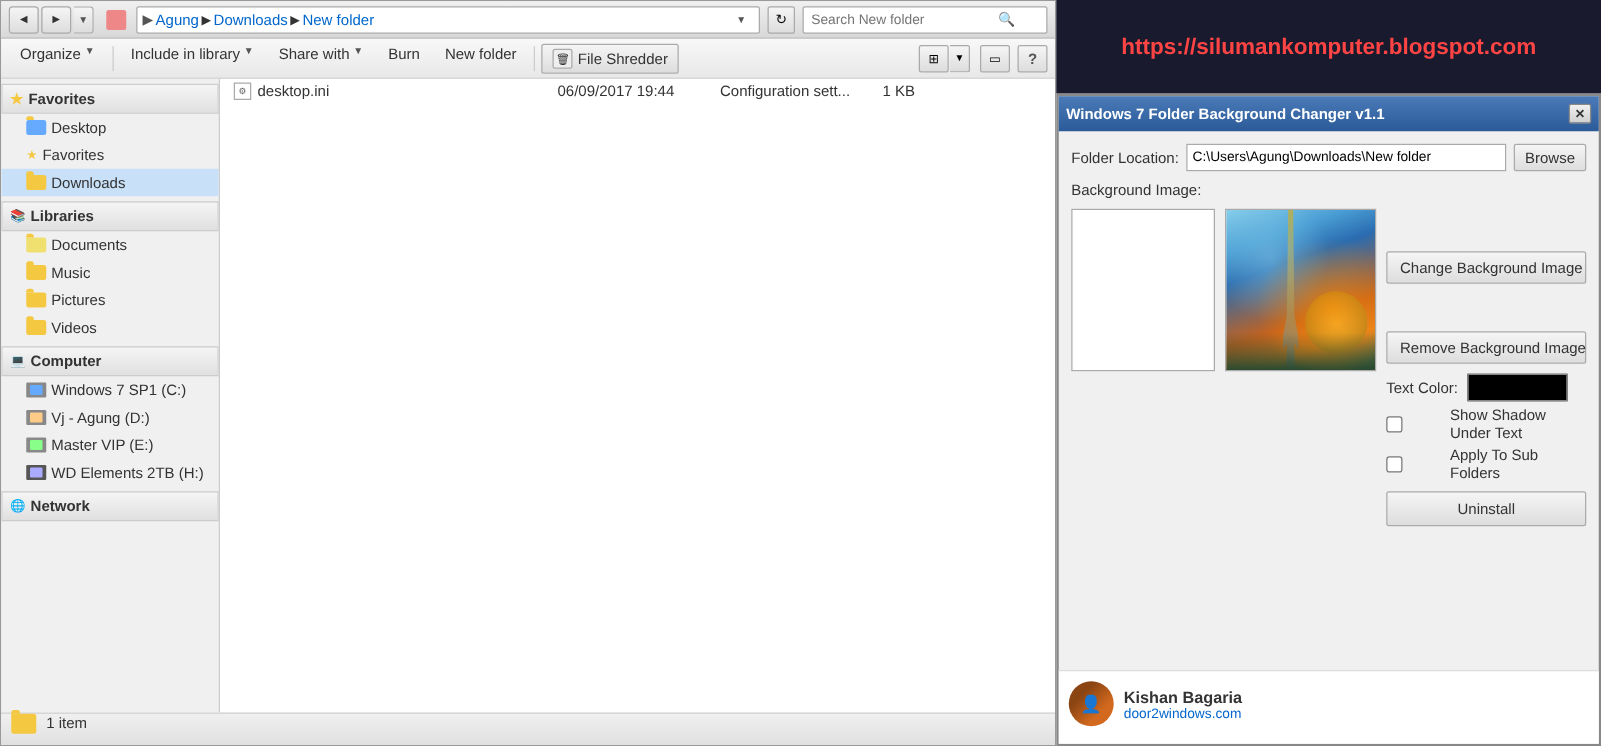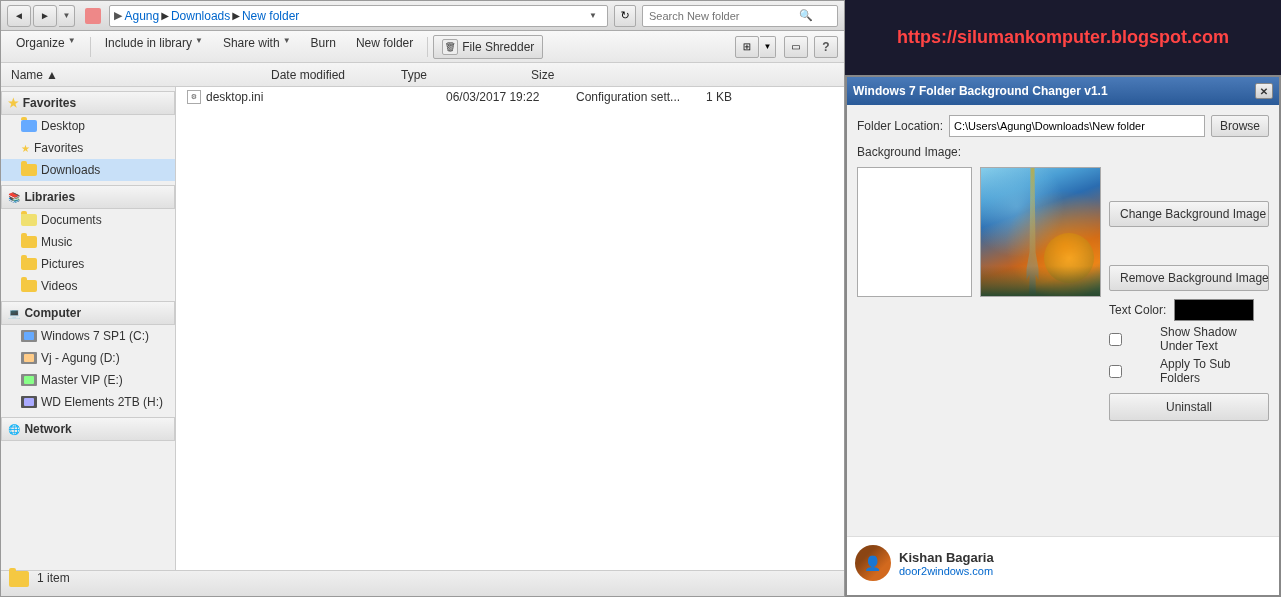--- a/index.html
+++ b/index.html
@@ -740,35 +740,20 @@
     <div class="view-btns">
       <div class="view-btn">⊞</div>
       <div style="width:16px;height:22px;background:linear-gradient(to bottom,#f5f5f5,#ddd);border:1px solid #aaa;border-left:none;border-radius:0 2px 2px 0;display:flex;align-items:center;justify-content:center;cursor:pointer;font-size:8px;">▼</div>
       <div style="width:6px;"></div>
       <div class="view-btn">▭</div>
       <div style="width:4px;"></div>
       <div class="help-btn">?</div>
     </div>
   </div>
 
-  <div class="column-headers">
-    <div class="col-header col-name">
-      <span>Name</span>
-      <span>▲</span>
-    </div>
-    <div class="col-header col-date">
-      <span>Date modified</span>
-    </div>
-    <div class="col-header col-type">
-      <span>Type</span>
-    </div>
-    <div class="col-header col-size">
-      <span>Size</span>
-    </div>
-  </div>
 
   <div class="main-area">
 
     <div class="sidebar">
 
       <div class="sidebar-section">
         <div class="sidebar-header">
           <span class="star-icon">★</span>
           <span>Favorites</span>
         </div>
@@ -851,21 +836,21 @@
     <div class="file-list">
 
       <div class="file-row">
         <div class="file-cell file-name-cell">
           <div class="file-icon">
             <div class="ini-icon">⚙</div>
           </div>
           <span>desktop.ini</span>
         </div>
         <div class="file-cell" style="width:130px;">
-          <span>06/03/2017 19:22</span>
+          <span>06/09/2017 19:44</span>
         </div>
         <div class="file-cell" style="width:130px;">
           <span>Configuration sett...</span>
         </div>
         <div class="file-cell" style="width:80px;">
           <span>1 KB</span>
         </div>
       </div>
 
       <div class="bg-image-area">

